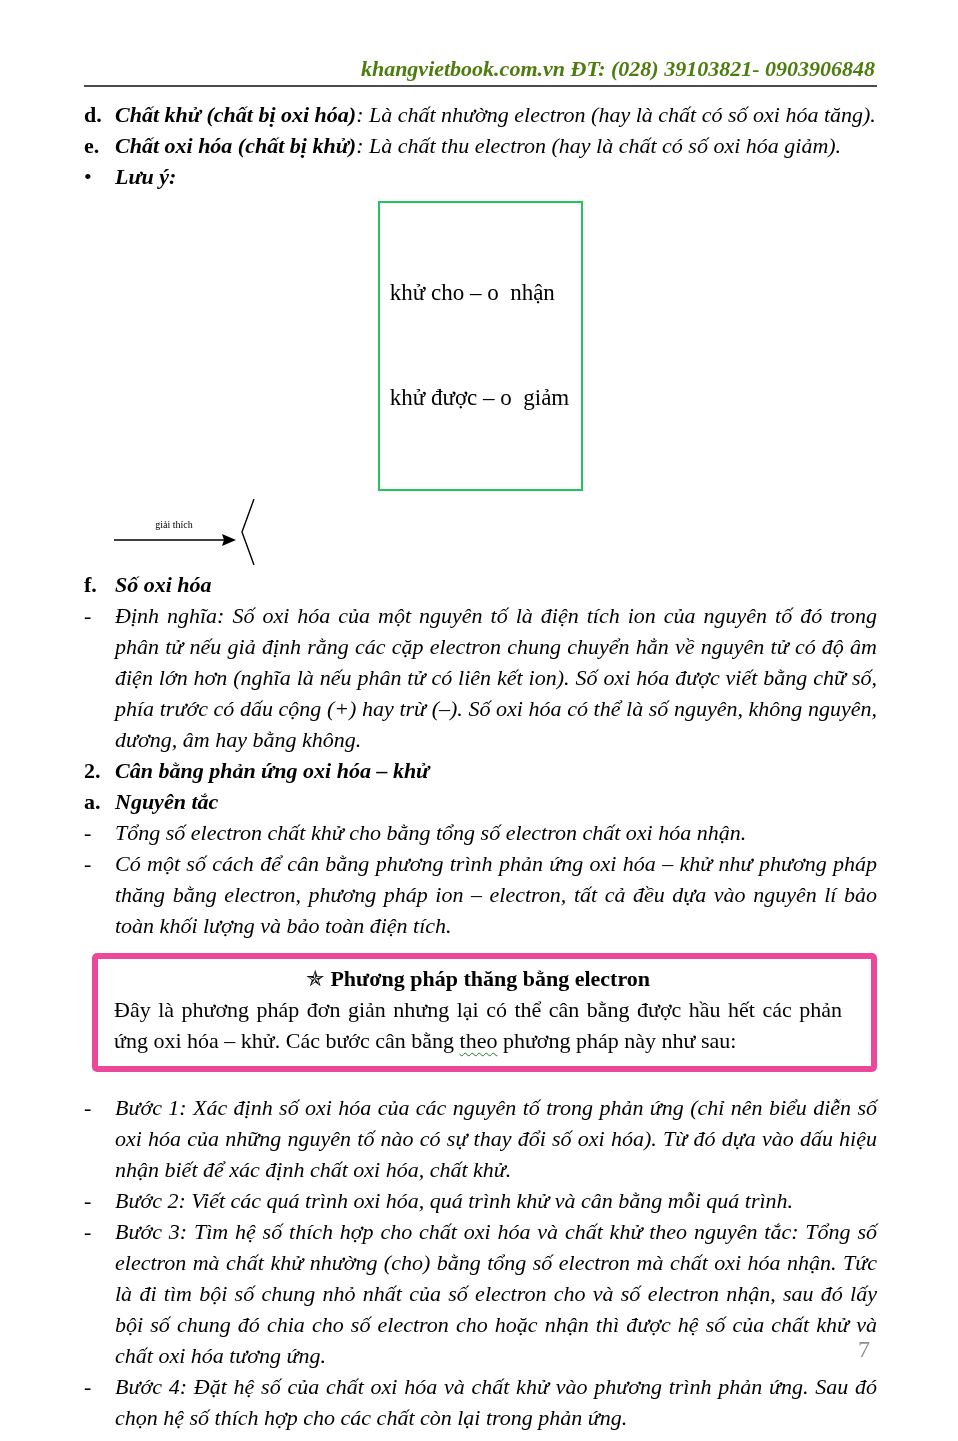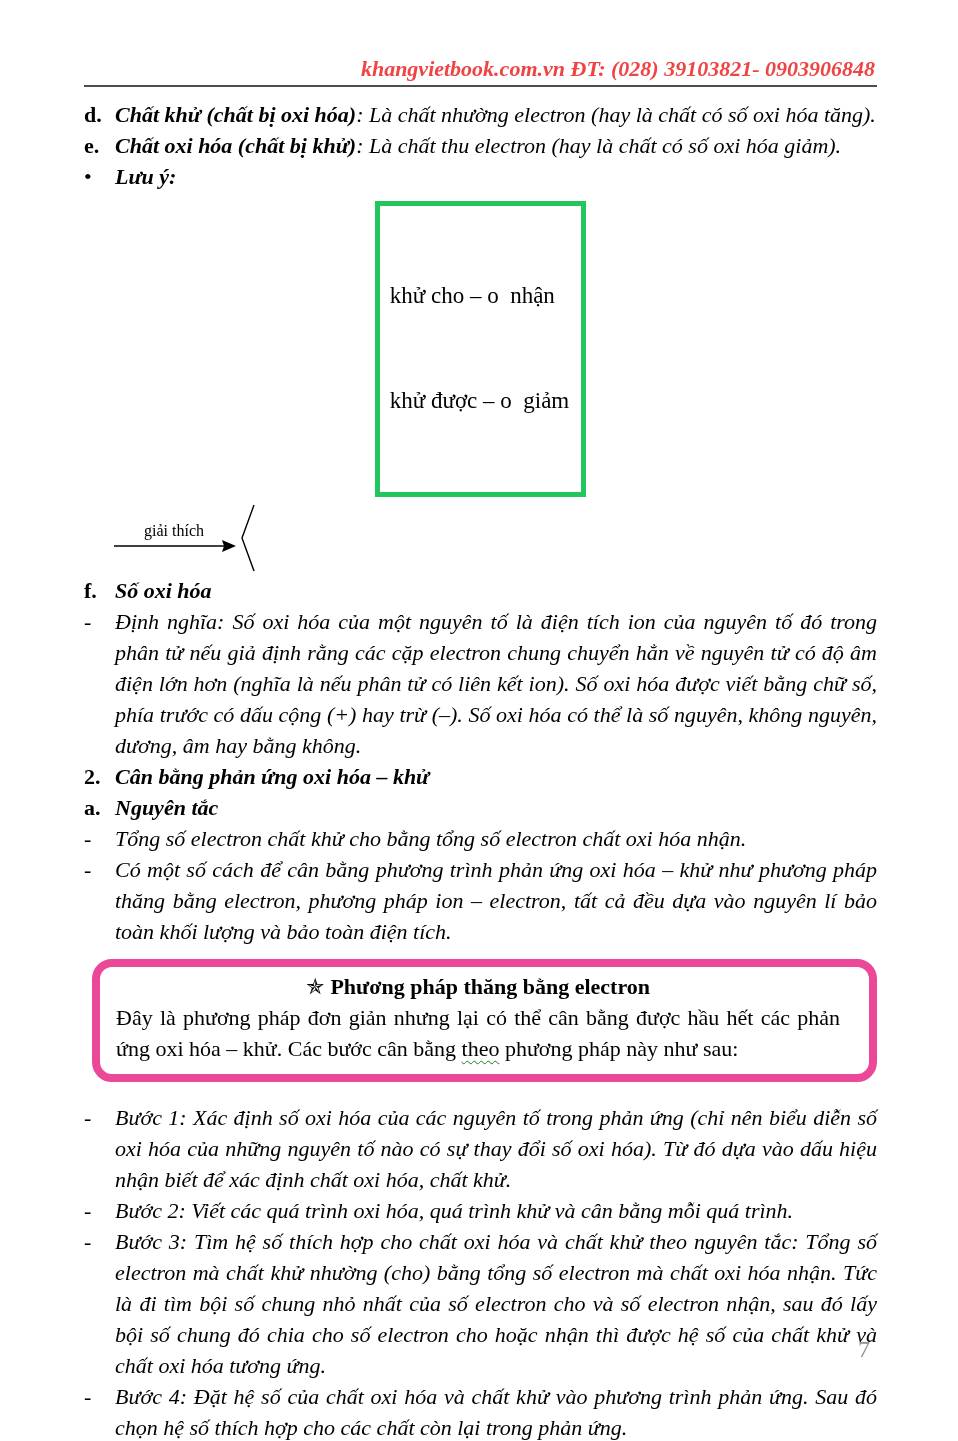--- a/index.html
+++ b/index.html
@@ -13,67 +13,67 @@
     font-family:"Liberation Serif","DejaVu Serif",serif;
     color:#000;
     font-size:22px;
     line-height:31px;
     overflow:hidden;
   }
   .header-text{
     text-align:right;
     font-style:italic;
     font-weight:bold;
-    color:#ef4444;
+    color:#4d7c0f;
     font-size:22px;
     line-height:26px;
     padding-right:2px;
   }
   .header-rule{
     border-bottom:2px solid #4d4d4d;
     margin-top:3px;
   }
   .content{margin-top:12px;}
   .row{
     display:grid;
     grid-template-columns:31px 1fr;
     align-items:start;
   }
   .label{font-weight:bold;}
   .label.plain{font-weight:normal;}
   .txt{text-align:justify;font-style:italic;}
   .indent-only{margin-left:31px;}
   .mem-box-wrap{display:flex;justify-content:center;margin:9px 0 6px 0;}
   .mem-box{
-    border:5px solid #22c55e;
+    border:2px solid #22c55e;
     padding:2px 12px 4px 10px;
     font-size:23px;
     line-height:35px;
     white-space:pre-wrap;
   }
   .explain{
     display:flex;
     align-items:center;
     margin:6px 0 2px 28px;
   }
   .arrow-block{
     display:flex;
     flex-direction:column;
     align-items:center;
     margin-right:4px;
   }
   .arrow-label{
-    font-size:16px;
+    font-size:10px;
     line-height:15px;
   }
   .bracket-svg{margin-right:2px;}
   .explain-lines div{line-height:32px;white-space:nowrap;}
   .method-box{
-    border:8px solid #ec4899;
-    border-radius:20px;
+    border:6px solid #ec4899;
+    border-radius:5px;
     padding:4px 29px 10px 16px;
     margin:12px 0 20px 8px;
   }
   .method-title{
     text-align:center;
     font-weight:bold;
   }
   .star{
     font-family:"DejaVu Sans",sans-serif;
     font-weight:normal;

